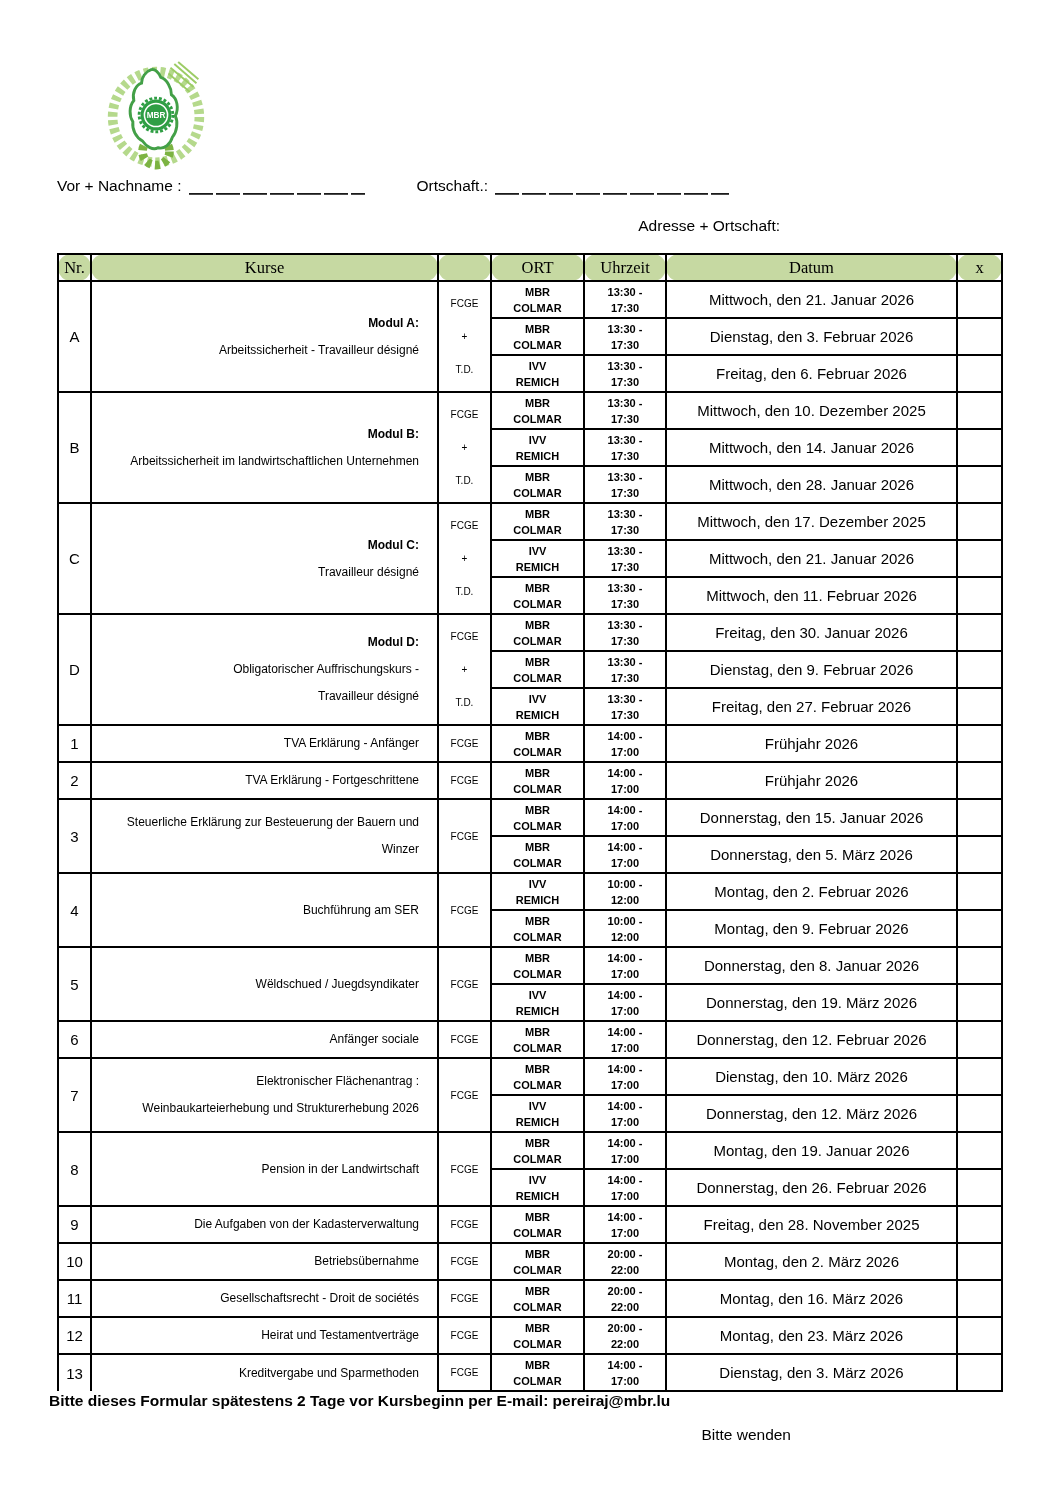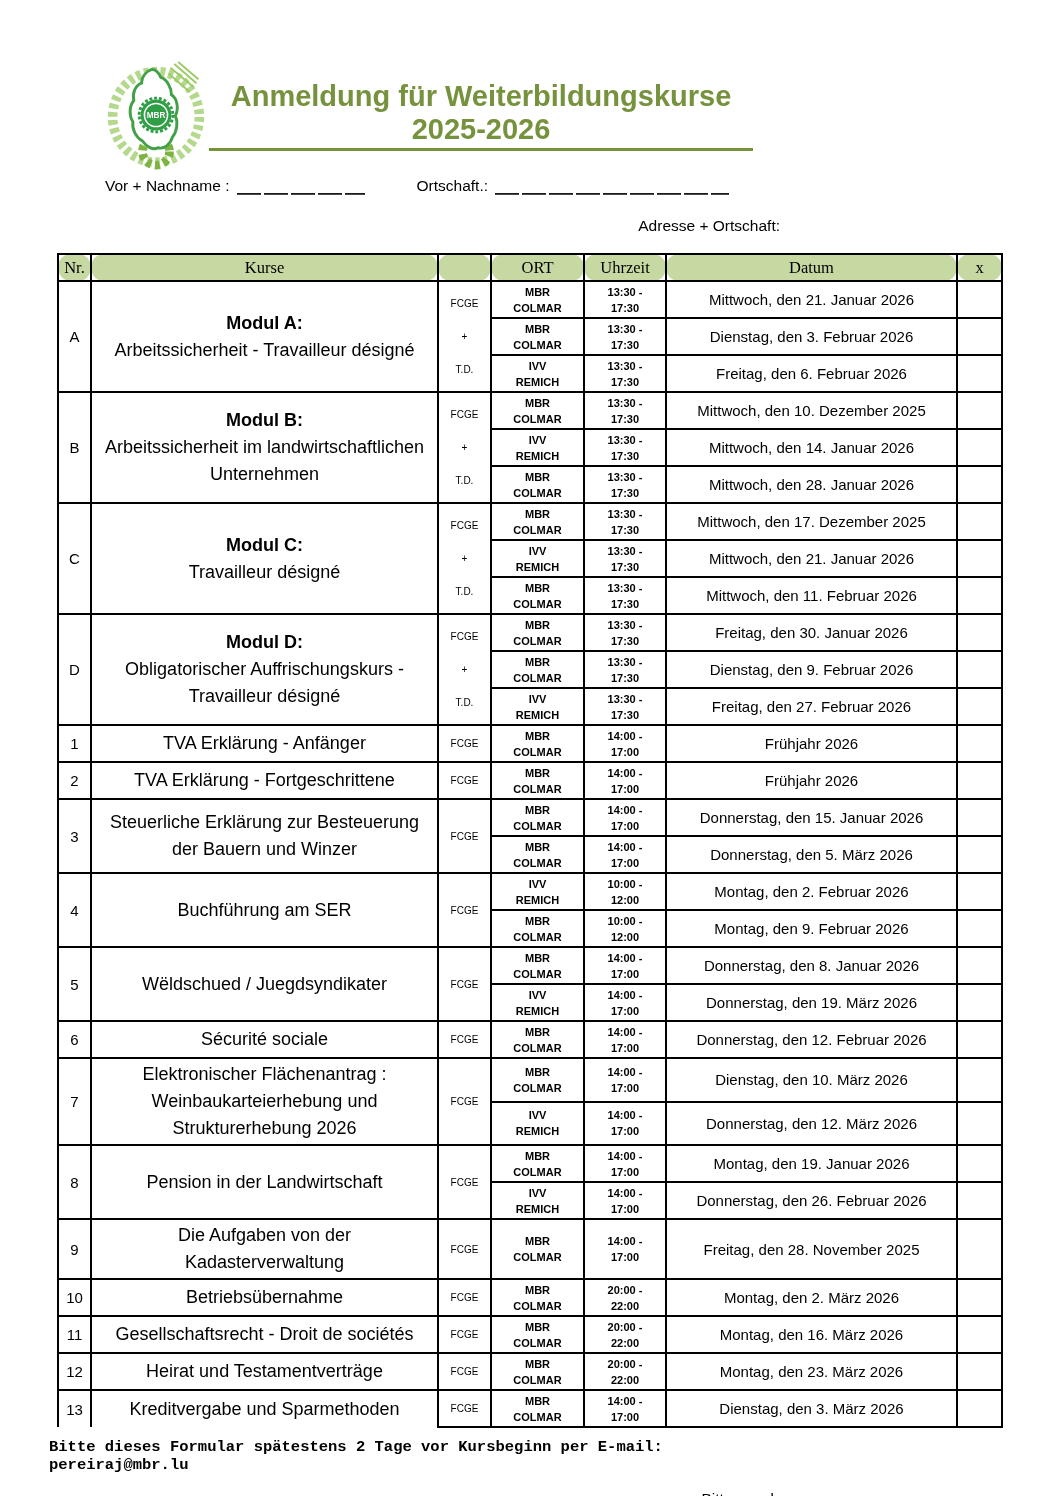--- a/index.html
+++ b/index.html
@@ -16,21 +16,21 @@
   .masthead { display: flex; align-items: center; height: 114px; }
   .logo { width: 106px; height: 112px; margin-left: 46px; flex: 0 0 auto; }
   .title-wrap { flex: 1; text-align: center; padding-right: 34px; }
   .title {
     display: inline-block; margin: 0;
     font-size: 29px; font-weight: bold; color: var(--accent);
     border-bottom: 3px solid var(--accent); padding-bottom: 2px;
   }
 
   
-  .form-area { margin-top: 2px; margin-left: 48px; }
+  .form-area { margin-top: 2px; }
   .frow { display: flex; align-items: flex-end; font-size: 15.5px; line-height: 19px; }
   .frow1 { margin-top: 4px; }
   .frow2 { margin-top: 21px; flex-direction: column; }
   .frow3 { margin-top: 26px; }
   .flabel { white-space: nowrap; padding-right: 7px; }
   .fline {
     height: 18px;
     background-image: repeating-linear-gradient(to right, #1b1b1b 0 24px, transparent 24px 27px);
     background-size: 100% 1.8px; background-repeat: no-repeat; background-position: left bottom;
   }
@@ -47,32 +47,32 @@
     width: 944px; margin-top: 18px;
   }
   .courses th, .courses td { border: 2px solid #000; padding: 0; overflow: hidden; }
   .courses thead th {
     background: var(--th-bg);
     font-family: "Liberation Serif", "DejaVu Serif", serif;
     font-weight: normal; font-size: 16.5px; height: 27px; border-radius: 13px;
   }
   .courses tbody tr { height: 37px; }
   td.nr   { text-align: center; font-size: 15px; }
-  td.course { padding: 2px 7px; font-size: 18px; line-height: 27px; text-align: center; vertical-align: middle; }
+  td.course { padding: 2px 18px; font-size: 12px; line-height: 27px; text-align: right; vertical-align: middle; }
   .course-bold { font-weight: bold; }
   .course-bold:empty { display: none; }
   .course-text { white-space: pre-line; }
   td.org  { text-align: center; font-size: 10px; white-space: pre-line; }
   td.org-multi { line-height: 33px; }
   td.ort, td.time { text-align: center; font-weight: bold; font-size: 11px; line-height: 16px; white-space: pre-line; }
   td.date { text-align: center; font-size: 15px; }
   tr.last-row td.nr, tr.last-row td.course { border-bottom: none; }
 
   
-  .footnote { margin-top: 10px; font-weight: bold; font-size: 15.5px; margin-left: -8px; font-family: Liberation Mono, monospace; }
+  .footnote { font-weight: bold; font-size: 15.5px; margin-left: -8px; }
   .turnover { text-align: right; margin-top: 16px; font-size: 15.5px; margin-right: -4px; }
 </style>
 </head>
 <body>
 
 <div class="page">
 
   <header class="masthead">
     <div class="logo">
       <svg viewBox="0 0 110 114" width="106" height="112">
@@ -88,23 +88,20 @@
 
         <circle cx="55" cy="95" r="14" fill="none" stroke="#7cb342" stroke-width="9" stroke-dasharray="5 4"></circle>
 
         <path d="M50 10 C44 12 40 18 40 24 C34 26 30 34 32 42 C27 48 27 58 31 64 C30 72 34 80 41 84 C45 90 52 94 57 91 C64 93 70 87 72 80 C77 74 78 64 75 58 C79 50 77 40 71 36 C71 28 66 20 60 18 C58 13 54 9 50 10 Z" fill="#ffffff" stroke="#43a047" stroke-width="3"></path>
 
         <circle cx="55" cy="57" r="16" fill="#2f9e44"></circle>
         <circle cx="55" cy="57" r="17.5" fill="none" stroke="#2f9e44" stroke-width="3" stroke-dasharray="3 2"></circle>
         <circle cx="55" cy="57" r="12" fill="none" stroke="#ffffff" stroke-width="1.6"></circle>
         <text x="55" y="60.5" text-anchor="middle" font-size="8.5" font-weight="bold" fill="#ffffff">MBR</text>
       </svg>
-    </div>
-    <div class="title-wrap">
-      <h1 class="title">Anmeldung für Weiterbildungskurse 2025-2026</h1>
     </div>
   </header>
 
   <section class="form-area">
     <div class="frow frow1">
       <span class="flabel">Vor + Nachname :</span>
       <div class="fline line-name"></div>
       <span class="flabel">Ortschaft.:</span>
       <div class="fline line-betrieb"></div>
     </div>
@@ -350,21 +347,21 @@
           <td class="ort">IVV
 REMICH</td>
           <td class="time">14:00 -
 17:00</td>
           <td class="date">Donnerstag, den 19. März 2026</td>
           <td class="xcell"></td>
         </tr>
         <tr class="group-start">
           <td class="nr">6</td>
           <td class="course">
-            <div class="course-text">Sécurité sociale</div>
+            <div class="course-text">Anfänger sociale</div>
           </td>
           <td class="org">FCGE</td>
           <td class="ort">MBR
 COLMAR</td>
           <td class="time">14:00 -
 17:00</td>
           <td class="date">Donnerstag, den 12. Februar 2026</td>
           <td class="xcell"></td>
         </tr>
         <tr class="group-start">

